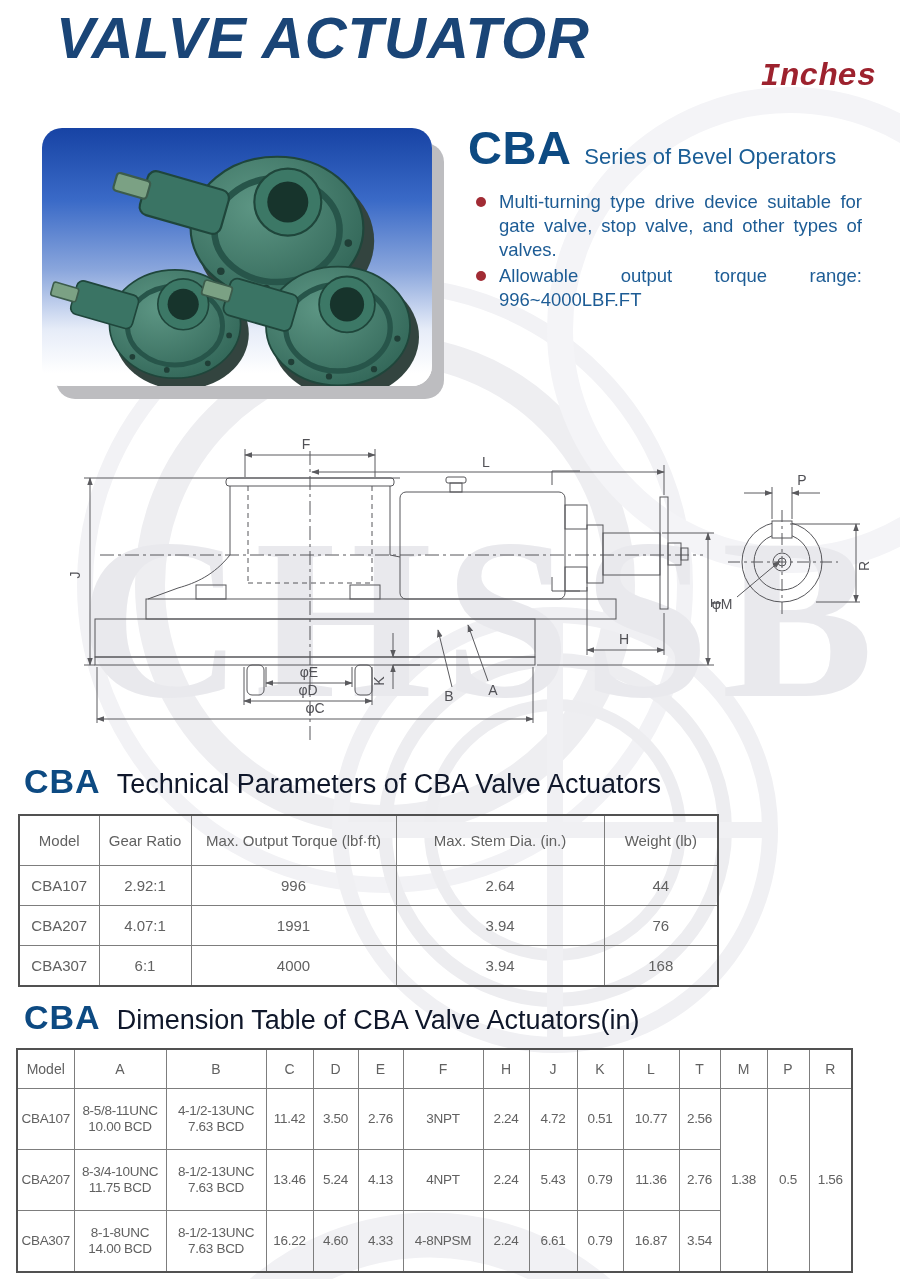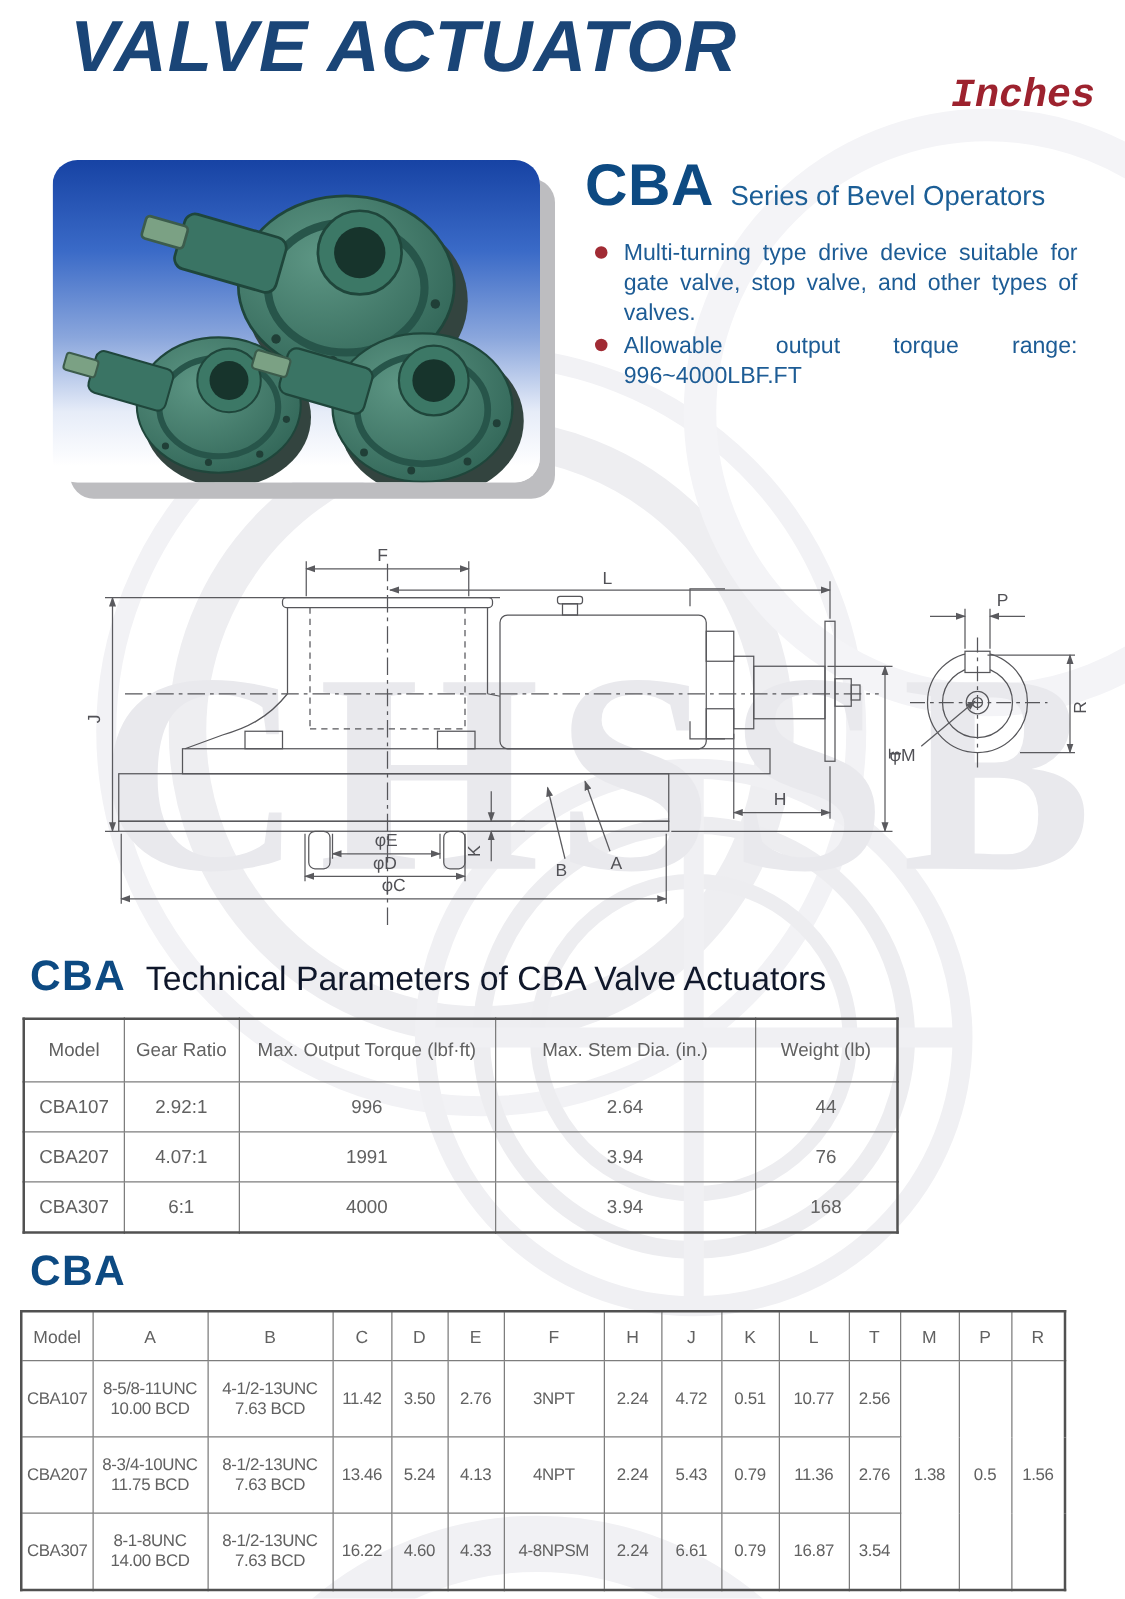--- a/index.html
+++ b/index.html
@@ -281,20 +281,21 @@
       <td>6:1</td>
       <td>4000</td>
       <td>3.94</td>
       <td>168</td>
     </tr>
   </tbody>
     </table>
 
   <div class="sec sec2">
     <span class="sec-cba">CBA</span>
+    <span class="sec-title">Dimension Table of CBA Valve Actuators(in)</span>
   </div>
 
   <table class="t2">
     <colgroup>
       <col style="width:57px">
         <col style="width:92px">
         <col style="width:100px">
         <col style="width:47px">
       <col style="width:45px">
         <col style="width:45px">

